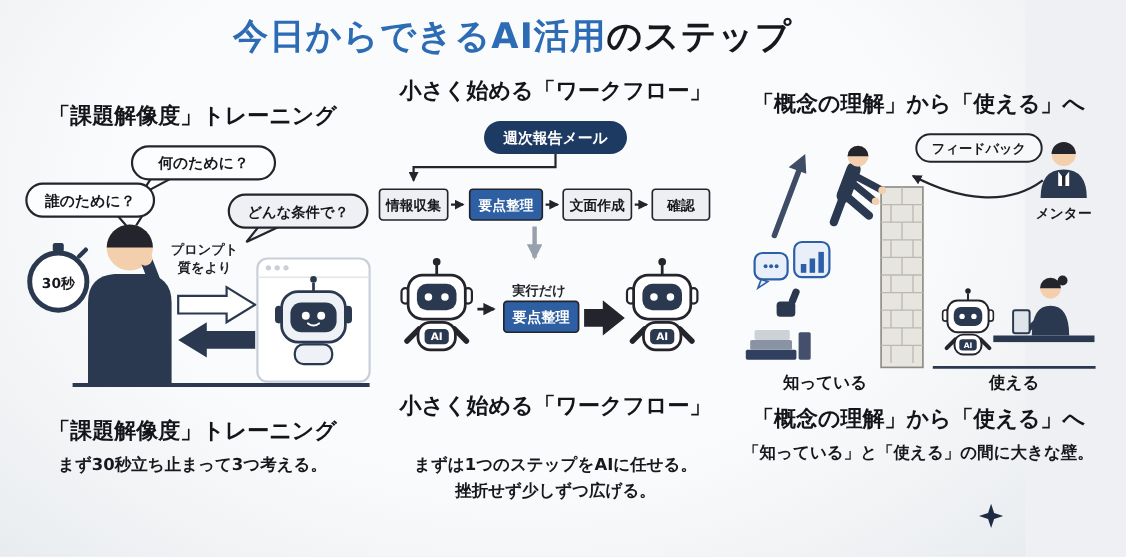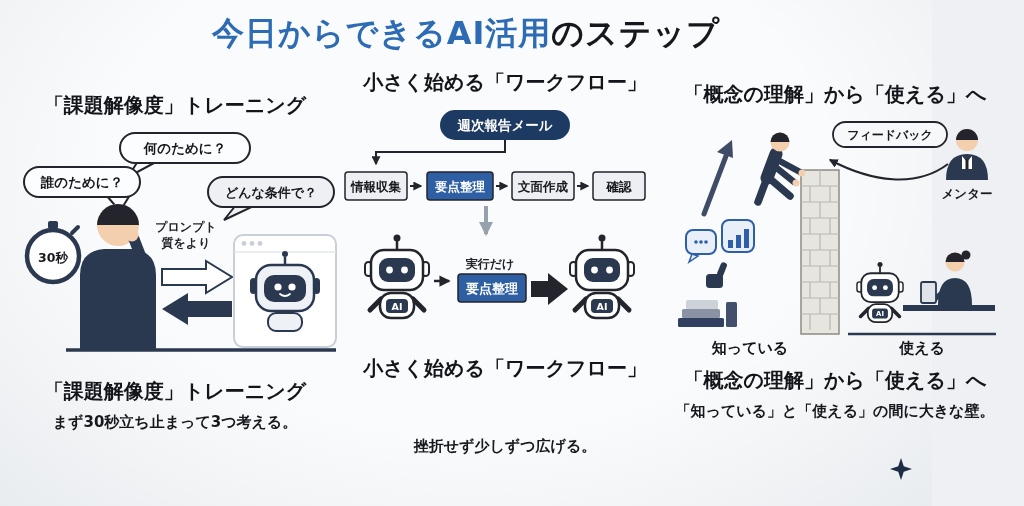--- a/index.html
+++ b/index.html
@@ -174,21 +174,21 @@
         <text x="150" y="168" text-anchor="middle" font-size="12" font-weight="600" fill="#22232a">実行だけ</text>
         <g>
           <rect x="118" y="174" width="68" height="28" rx="3" fill="#2e5fa3" stroke="#23242c" stroke-width="1.5"></rect>
           <text x="152" y="193" text-anchor="middle" font-size="13" font-weight="bold" fill="#ffffff">要点整理</text>
         </g>
         <polygon points="191,181 208,181 208,173 228,189 208,205 208,197 191,197" fill="#23242c"></polygon>
         <use href="#robot" x="0" y="0" transform="translate(262,183)"></use>
       </svg>
 
       <h3 class="bottom-heading">小さく始める「ワークフロー」</h3>
-      <p class="desc"><br><br><span>挫折せず少しずつ広げる。</span></p>
+      <p class="desc"><br><span>まずは1つのステップをAIに任せる。</span><br><span>挫折せず少しずつ広げる。</span></p>
     </section>
 
     <section class="col">
       <h2 class="top-heading">「概念の理解」から「使える」へ</h2>
 
       <svg class="illus" viewBox="0 0 330 245">
 
         <g>
           <line x1="34" y1="102" x2="56" y2="44" stroke="#3f4c66" stroke-width="5" stroke-linecap="round"></line>
           <polygon points="62,28 63,46 47,40" fill="#3f4c66"></polygon>

